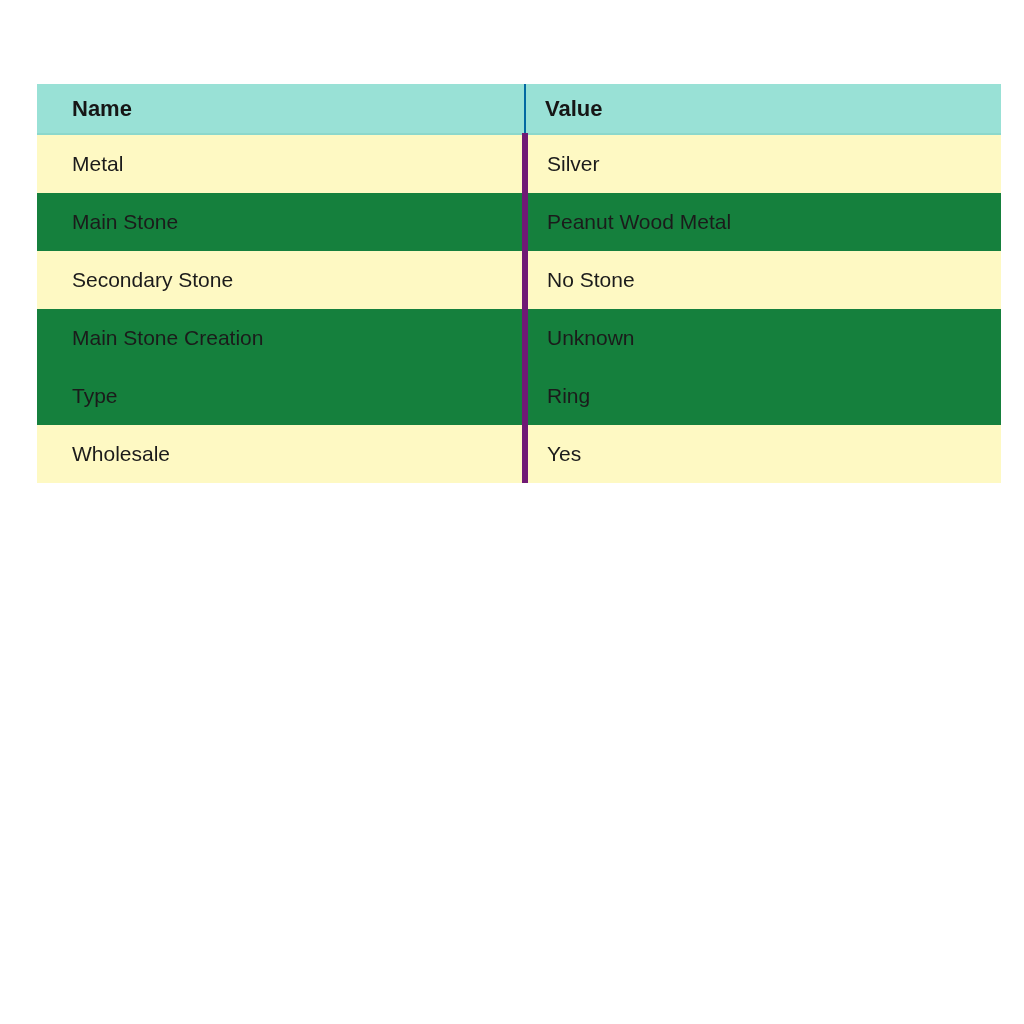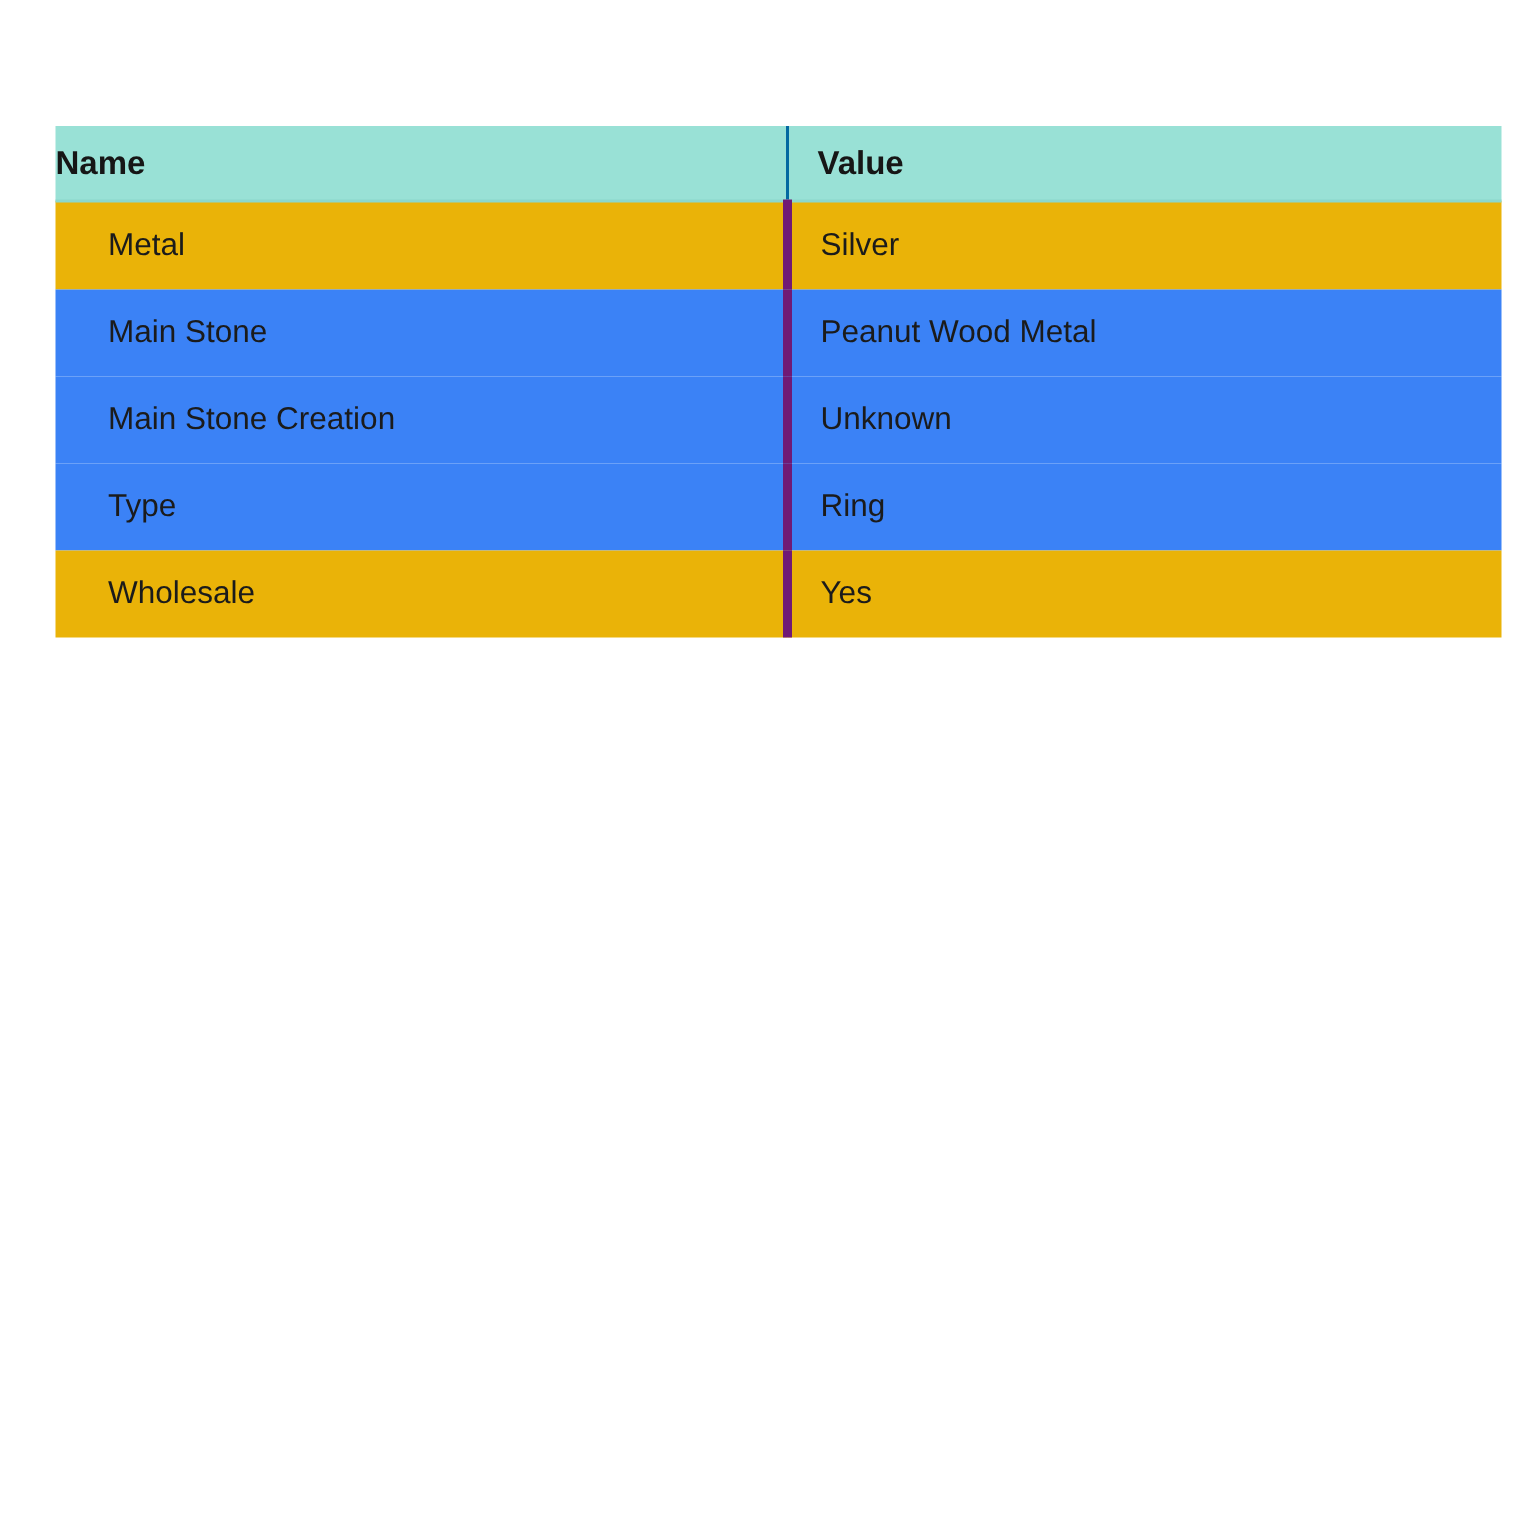--- a/index.html
+++ b/index.html
@@ -33,36 +33,36 @@
     background: #99e1d6;
     height: 49px;
     font-size: 22px;
     font-weight: bold;
     text-align: left;
     vertical-align: middle;
     padding: 0;
     border-bottom: 2px solid #8cd8cc;
     color: #161616;
   }
-  thead th.name-cell  { }
+  thead th.name-cell  { padding-left: 35px; }
   thead th.value-cell { padding-left: 19px; border-left: 2px solid #0369a1; }
 
   tbody td {
     height: 58px;
     font-size: 21px;
     font-weight: normal;
     text-align: left;
     vertical-align: middle;
     padding: 0;
     color: #1b1b1b;
-    background: #eab308;
+    background: #fef9c3;
   }
   tbody td.name-cell  { padding-left: 35px; }
   tbody td.value-cell { padding-left: 19px; border-left: 6px solid #701a75; }
-  tbody tr.stripe td  { background: #3b82f6; }
+  tbody tr.stripe td  { background: #15803d; }
 </style>
 </head>
 <body>
 
 <div class="page">
   <table class="spec-table">
     <colgroup>
       <col class="name-col">
       <col class="value-col">
     </colgroup>
@@ -74,20 +74,24 @@
     </thead>
     <tbody id="spec-tbody">
         <tr>
           <td class="name-cell">Metal</td>
           <td class="value-cell">Silver</td>
         </tr>
         <tr class="stripe">
           <td class="name-cell">Main Stone</td>
           <td class="value-cell">Peanut Wood Metal</td>
         </tr>
+        <tr>
+          <td class="name-cell">Secondary Stone</td>
+          <td class="value-cell">No Stone</td>
+        </tr>
         <tr class="stripe">
           <td class="name-cell">Main Stone Creation</td>
           <td class="value-cell">Unknown</td>
         </tr>
         <tr class="stripe">
           <td class="name-cell">Type</td>
           <td class="value-cell">Ring</td>
         </tr>
         <tr>
           <td class="name-cell">Wholesale</td>

